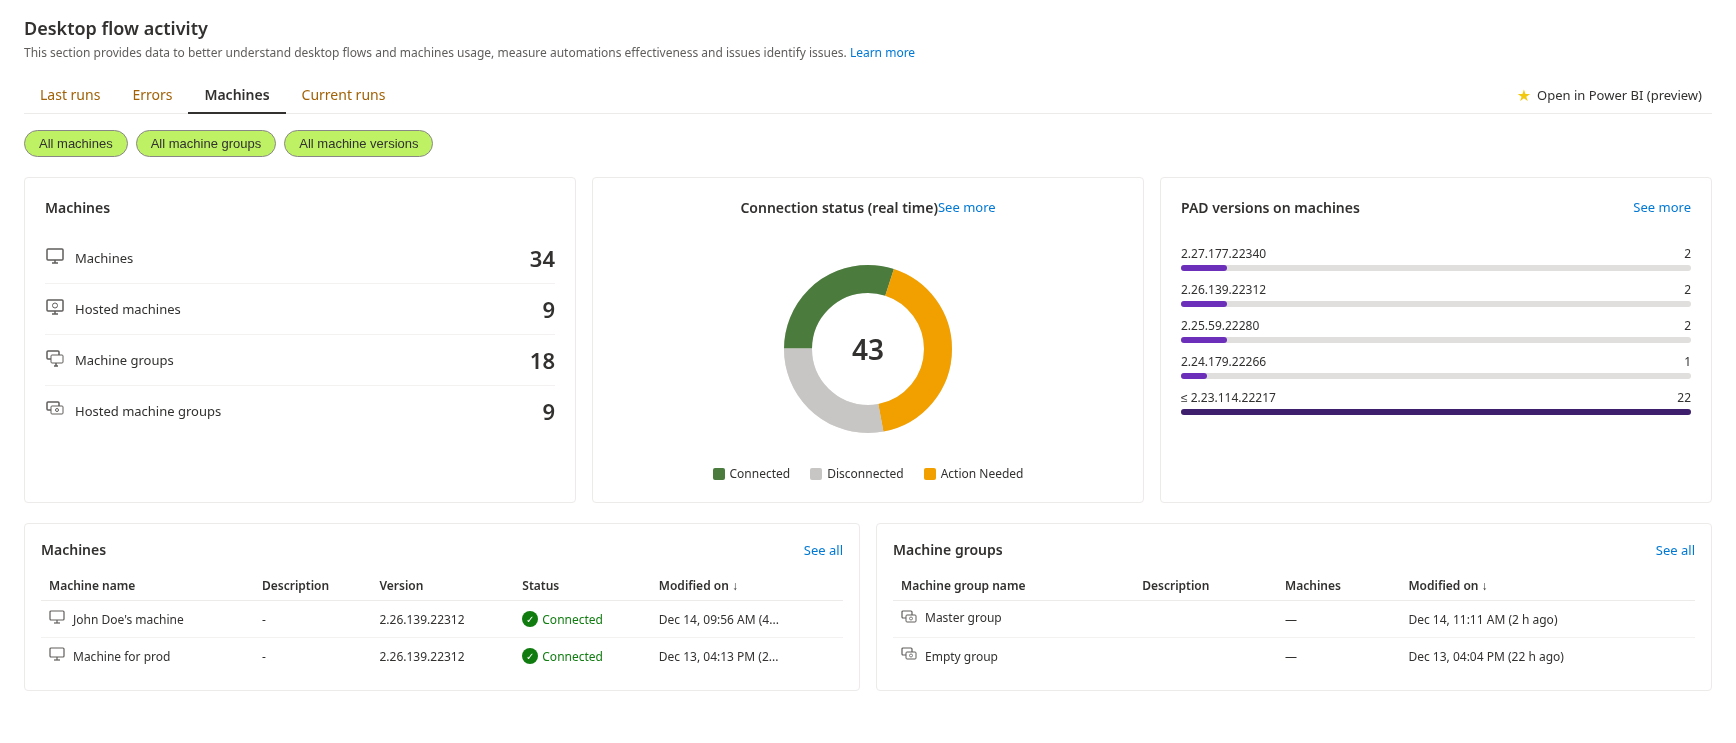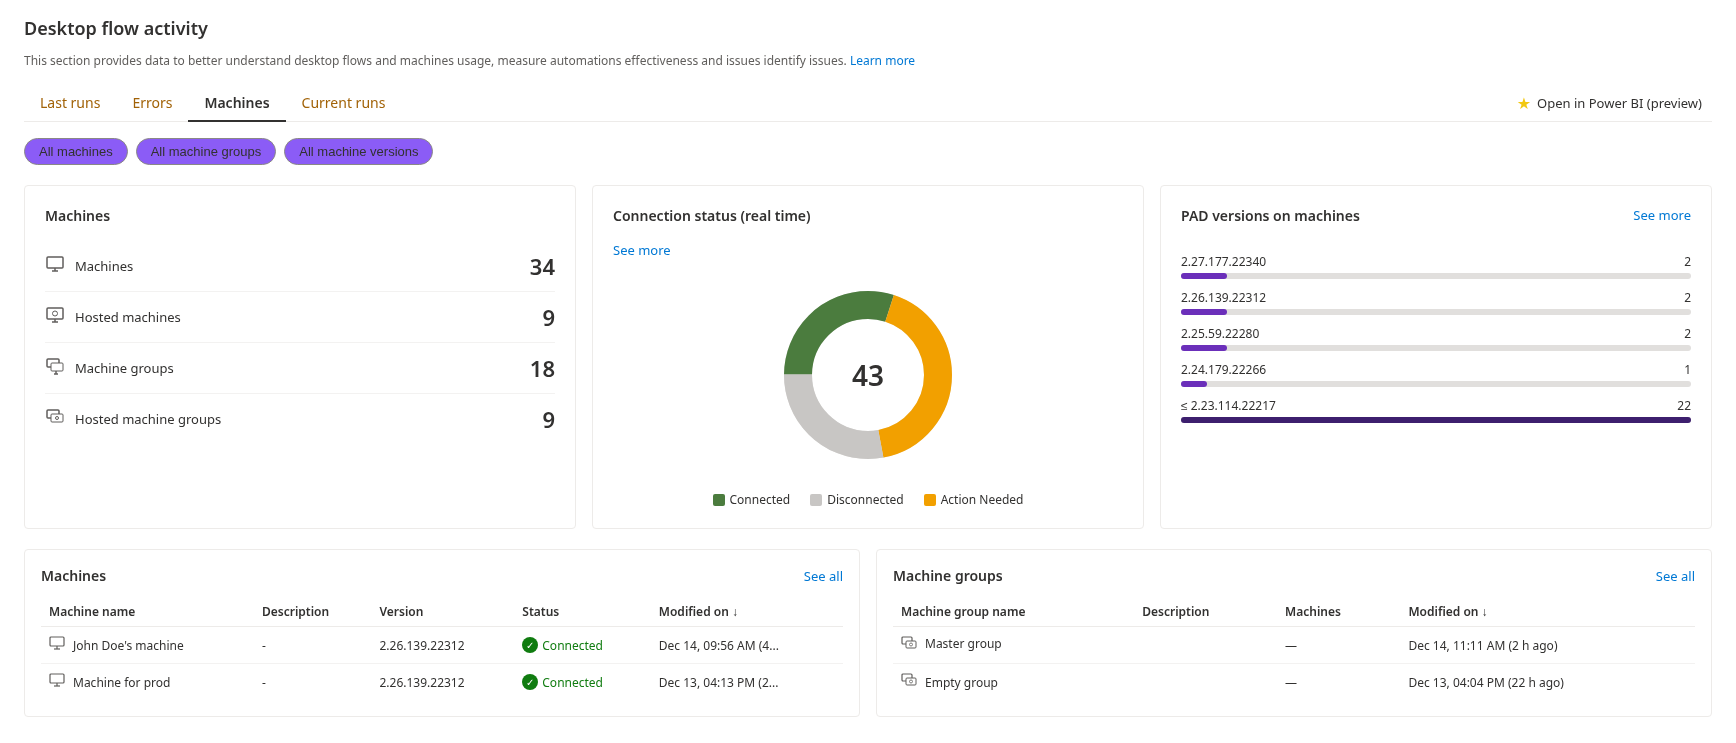--- a/index.html
+++ b/index.html
@@ -1,47 +1,47 @@
 <!DOCTYPE html>
 <html><head>
   <meta charset="utf-8">
   <style>
     * { box-sizing: border-box; margin: 0; padding: 0; }
     body { font-family: 'Segoe UI', system-ui, sans-serif; font-size: 13px; color: #323130; background: #fff; }
     
     .page { padding: 16px 24px; max-width: 1736px; }
     
-    .page-title { font-size: 18px; font-weight: 600; margin-bottom: 12px; }
+    .page-title { font-size: 18px; font-weight: 600; margin-bottom: 4px; }
     .page-subtitle { font-size: 12px; color: #605e5c; margin-bottom: 16px; }
     .page-subtitle a { color: #0078d4; text-decoration: none; }
     
     
     .tabs { display: flex; align-items: center; justify-content: space-between; border-bottom: 1px solid #edebe9; margin-bottom: 16px; }
     .tabs-left { display: flex; gap: 0; }
     .tab { padding: 8px 16px; cursor: pointer; font-size: 14px; color: #a16207; border-bottom: 2px solid transparent; margin-bottom: -1px; }
     .tab.active { color: #323130; font-weight: 600; border-bottom: 2px solid #323130; }
     .open-powerbi { display: flex; align-items: center; gap: 6px; font-size: 13px; color: #323130; cursor: pointer; padding: 6px 10px; }
     
     
     .filters { display: flex; gap: 8px; margin-bottom: 20px; }
-    .filter-btn { padding: 5px 14px; border: 1px solid #8a8886; border-radius: 20px; background: #8b5cf6; cursor: pointer; font-size: 13px; color: #323130; }
+    .filter-btn { padding: 5px 14px; border: 1px solid #8a8886; border-radius: 20px; background: #bef264; cursor: pointer; font-size: 13px; color: #323130; }
     
     
     .cards-row { display: grid; grid-template-columns: 1fr 1fr 1fr; gap: 16px; margin-bottom: 20px; }
     
     .card { border: 1px solid #edebe9; border-radius: 4px; padding: 20px; background: #fff; }
     .card-title { font-size: 14px; font-weight: 600; margin-bottom: 16px; }
     
     
     .machine-row { display: flex; align-items: center; padding: 10px 0; border-bottom: 1px solid #f3f2f1; }
     .machine-row:last-child { border-bottom: none; }
     .machine-row-count { font-size: 22px; font-weight: 600; color: #323130; }
     
     
-    .conn-card-header { display: flex; justify-content: center; align-items: flex-start; margin-bottom: 16px; flex-direction: column; }
+    .conn-card-header { display: flex; justify-content: center; align-items: flex-start; margin-bottom: 16px; }
     .see-more { color: #0078d4; text-decoration: none; font-size: 13px; cursor: pointer; }
     
     .donut-container { display: flex; flex-direction: column; align-items: center; }
     .donut-svg-wrap { position: relative; width: 200px; height: 200px; margin: 0 auto 16px; }
     .donut-center-label { position: absolute; top: 50%; left: 50%; transform: translate(-50%, -50%); font-size: 28px; font-weight: 600; color: #323130; }
     
     .legend { display: flex; gap: 20px; justify-content: center; font-size: 12px; }
     .legend-item { display: flex; align-items: center; gap: 5px; }
     .legend-dot { width: 12px; height: 12px; border-radius: 2px; }
     

